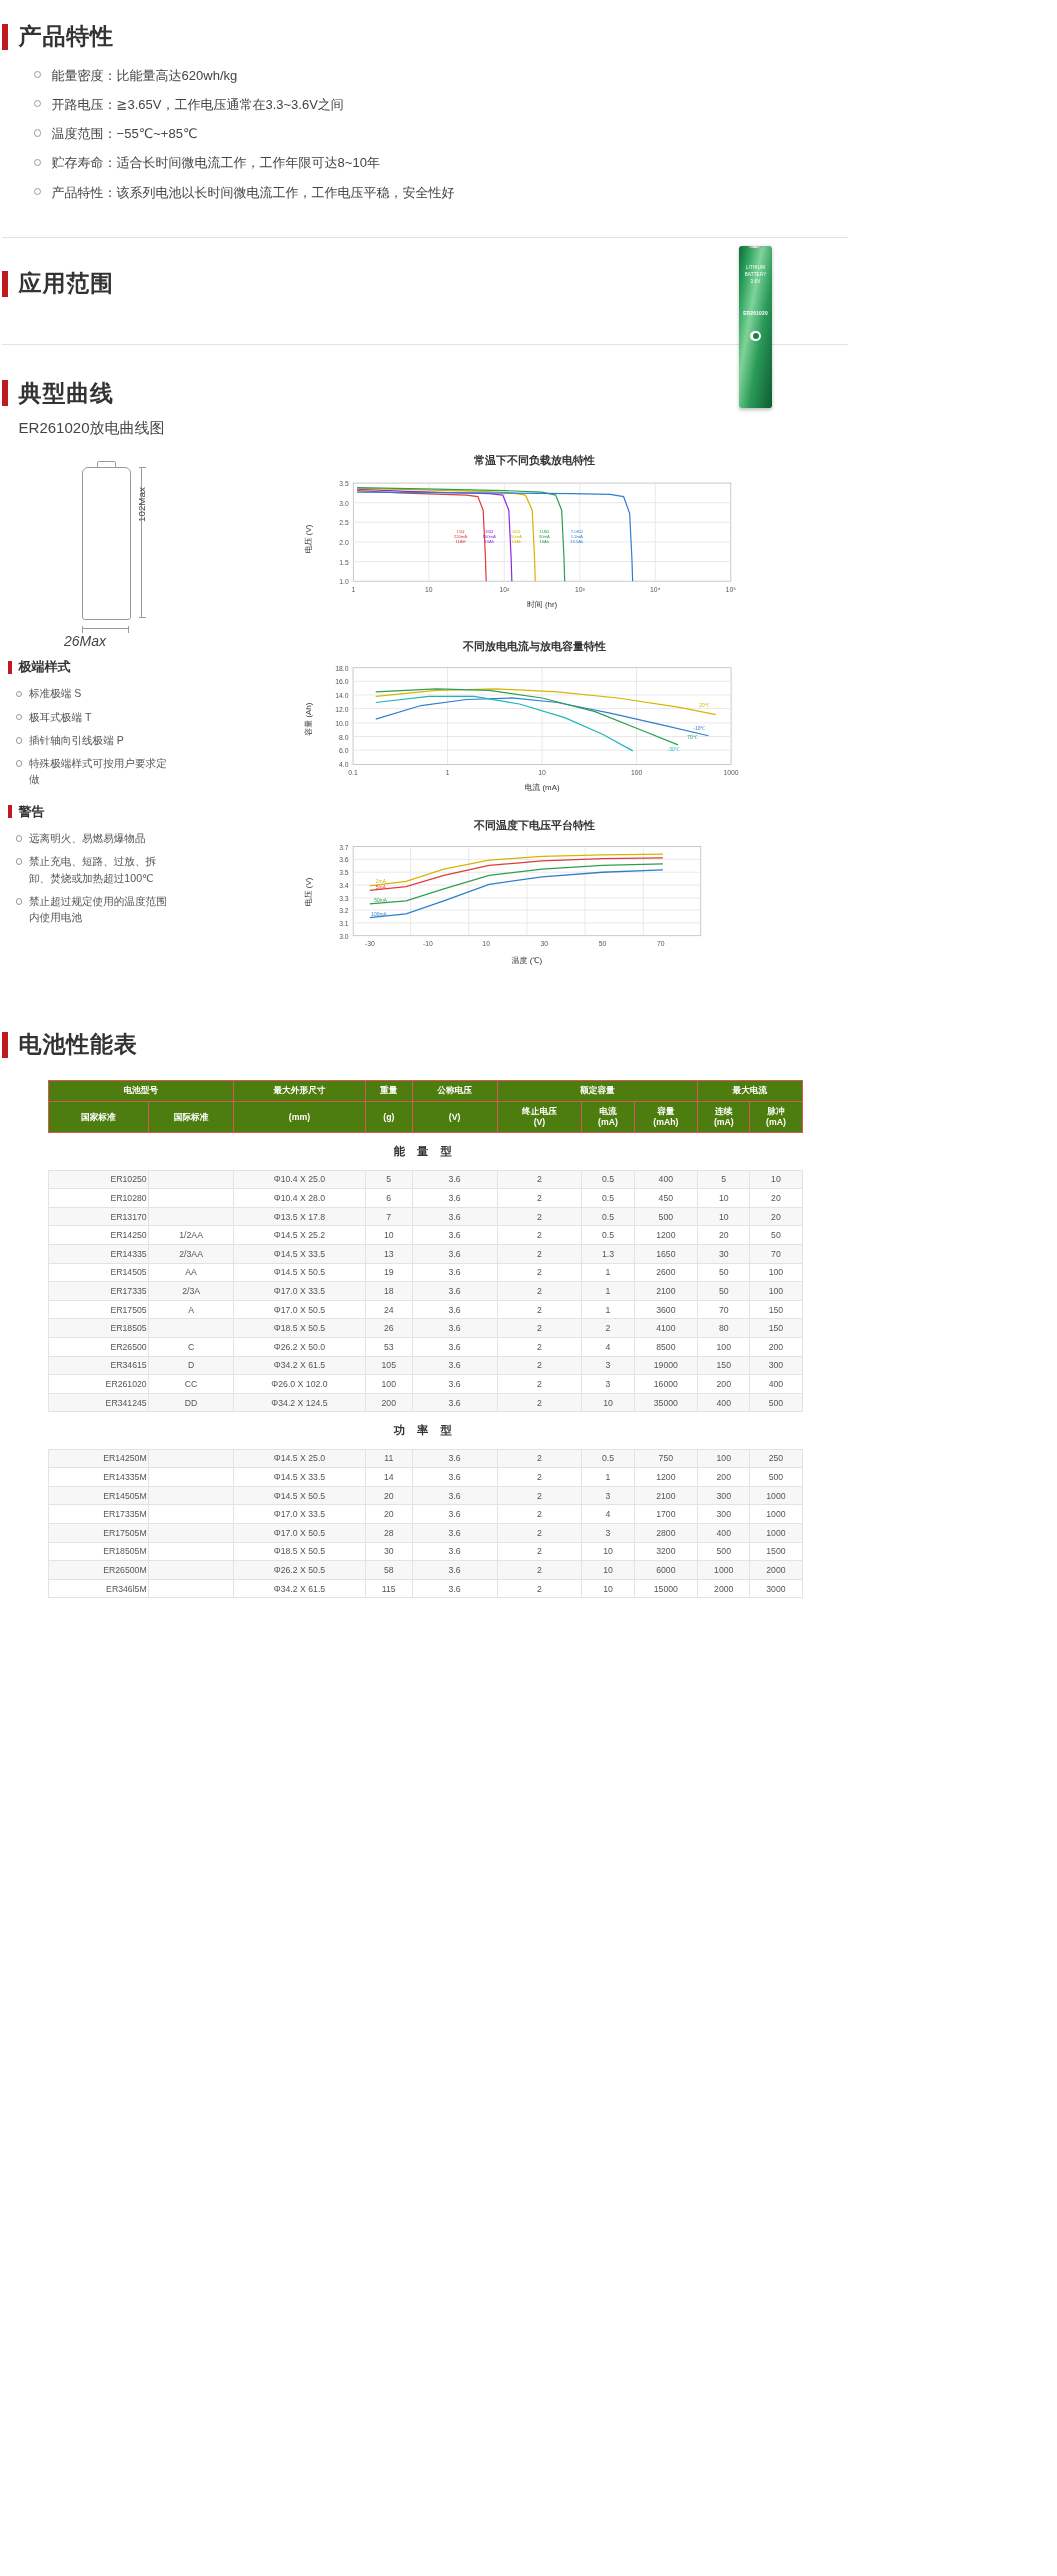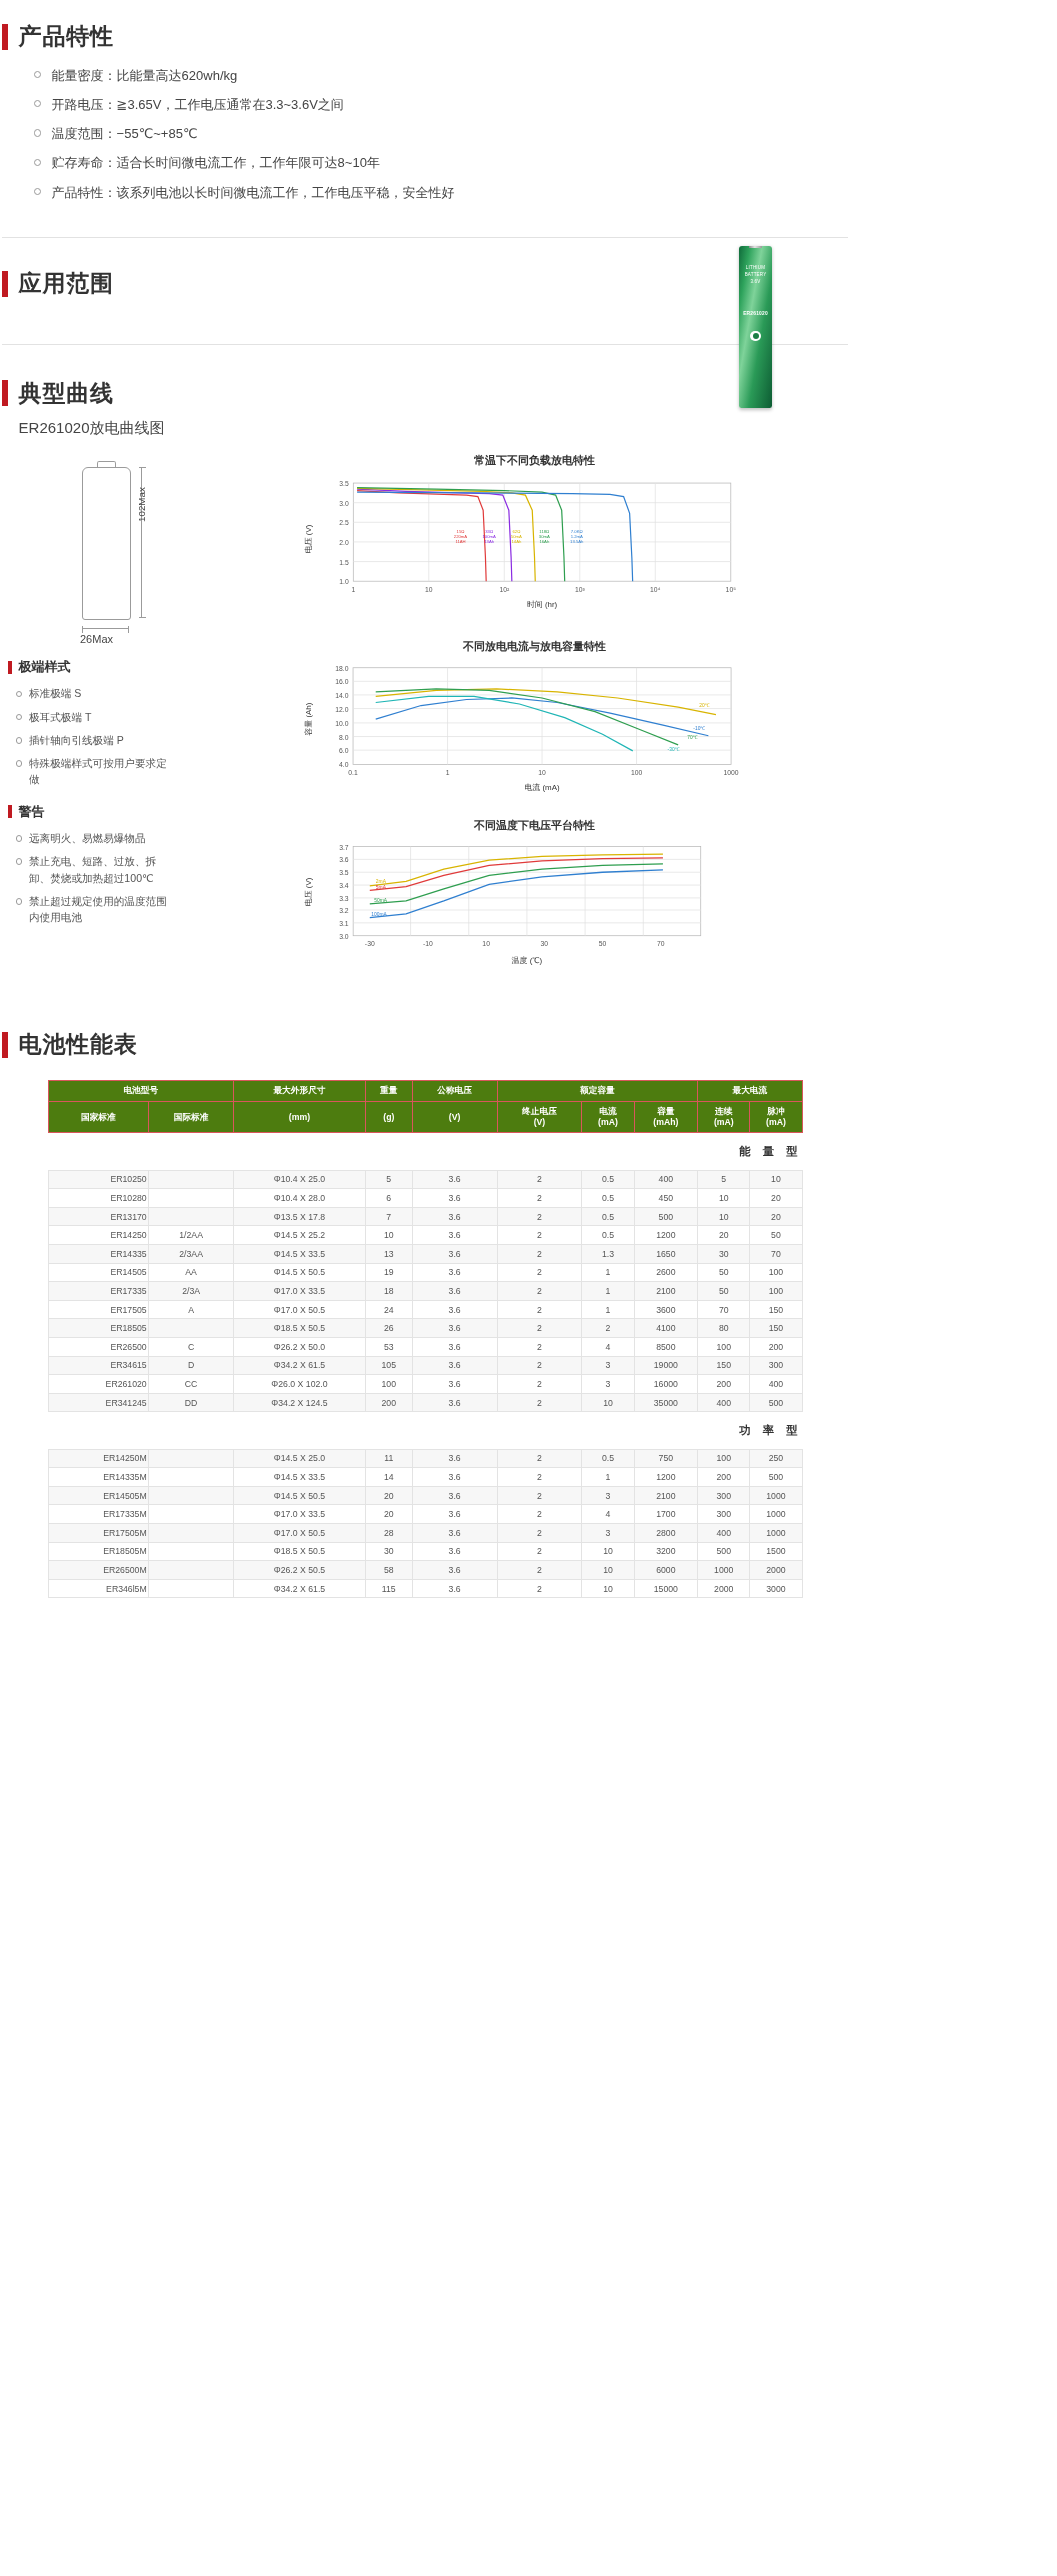--- a/index.html
+++ b/index.html
@@ -88,21 +88,21 @@
     transform:rotate(-90deg);transform-origin:left top;white-space:nowrap;
   }
   .dim-h{
     position:absolute;left:65px;top:178px;width:47px;border-top:0.8px solid #9b9b9b;
   }
   .dim-h:before,.dim-h:after{
     content:"";position:absolute;top:-3px;height:6.8px;width:0.8px;background:#9b9b9b;
   }
   .dim-h:before{left:0;}
   .dim-h:after{right:0;}
-  .dim-h-label{position:absolute;left:63px;top:183px;font-size:11px;color:#444;}
+  .dim-h-label{position:absolute;left:47px;top:183px;font-size:14px;color:#444;font-style:italic;}
 
   
   .mini-head{display:flex;align-items:center;gap:6.8px;margin-top:12px;}
   .mini-bar{width:3.8px;height:13px;background:#c01a21;display:block;}
   .mini-title{font-size:13px;font-weight:bold;color:#333;}
   ul.mlist{list-style:none;margin:9px 0 0 6px;padding:0;width:159px;}
   ul.mlist li{
     position:relative;padding-left:15px;margin-bottom:6.8px;
     font-size:10.6px;color:#555;line-height:1.55;
   }
@@ -122,21 +122,21 @@
     background:#4d7c0f;color:#fff;font-weight:bold;text-align:center;
     border:0.8px solid #d9565b;padding:4.5px 1.5px;line-height:1.25;
   }
   table.perf td{
     border:0.8px solid #e3e3e3;text-align:center;padding:3.8px 1.5px;color:#555;
   }
   table.perf tr:nth-child(even) td{background:#f7f7f7;}
   table.perf td.l{text-align:right;padding-left:0;}
   tr.group td{
     background:#ffffff !important;border-left:none;border-right:none;
-    font-size:11.3px;font-weight:bold;color:#333;letter-spacing:4.5px;padding:10.6px 0;text-align:right;
+    font-size:11.3px;font-weight:bold;color:#333;letter-spacing:4.5px;padding:10.6px 0;
   }
 </style>
 </head>
 <body>
 
 <div class="page">
 
   <div class="wrap" style="padding-top:21px;">
     <div class="sec-head">
       <span class="sec-bar"></span>

